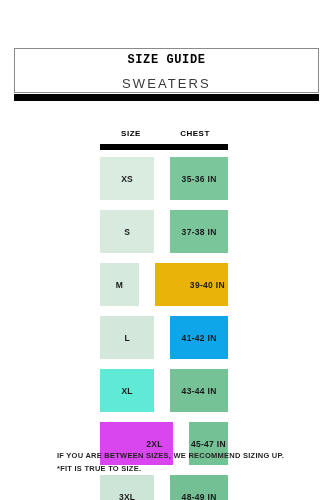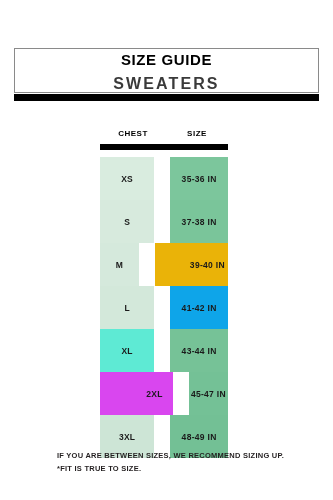--- a/index.html
+++ b/index.html
@@ -33,29 +33,30 @@
     background: #ffffff;
     height: 45px;
     box-sizing: border-box;
     display: flex;
     flex-direction: column;
     align-items: center;
     justify-content: center;
     padding-top: 2px;
   }
   .header-title {
-    font-size: 15px;
+    font-size: 12px;
     font-weight: bold;
     letter-spacing: 0.6px;
     color: #000000;
     line-height: 14px;
+    font-family: Liberation Mono, monospace;
   }
   .header-subtitle {
-    font-size: 16px;
-    font-weight: bold;
+    font-size: 13px;
+    font-weight: normal;
     letter-spacing: 2.1px;
     color: #3a3a3a;
     line-height: 15px;
     margin-top: 9px;
   }
   .header-rule {
     height: 7px;
     background: #000000;
     margin-top: 1px;
   }
@@ -89,21 +90,21 @@
     height: 6px;
     background: #000000;
     margin-top: 5px;
   }
   .rows {
     margin-top: 7px;
   }
   .row {
     display: flex;
     height: 43px;
-    margin-bottom: 0;
+    margin-bottom: 10px;
     gap: 16px;
   }
   .cell {
     display: flex;
     align-items: center;
     justify-content: center;
     font-size: 8.5px;
     font-weight: bold;
     letter-spacing: 0.3px;
     color: #1a1a1a;
@@ -139,22 +140,22 @@
   <div class="header-wrap">
     <div class="header-box">
       <div class="header-title">SIZE GUIDE</div>
       <div class="header-subtitle">SWEATERS</div>
     </div>
     <div class="header-rule"></div>
   </div>
 
   <div class="table">
     <div class="col-headers">
+      <div class="col-head size-col">SIZE</div>
       <div class="col-head chest-col">CHEST</div>
-      <div class="col-head size-col">SIZE</div>
     </div>
     <div class="table-rule"></div>
     <div class="rows">
         <div class="row">
           <div class="cell size-cell" style="background: rgb(217, 236, 223);">XS</div>
           <div class="cell chest-cell" style="background: rgb(124, 198, 156);">35-36 IN</div>
         </div>
         <div class="row">
           <div class="cell size-cell" style="background: rgb(215, 234, 221);">S</div>
           <div class="cell chest-cell" style="background: rgb(122, 197, 154);">37-38 IN</div>

